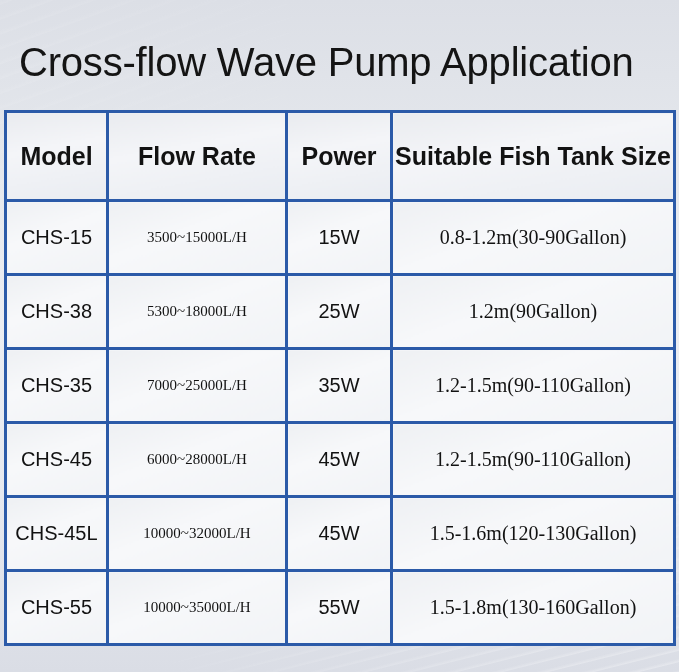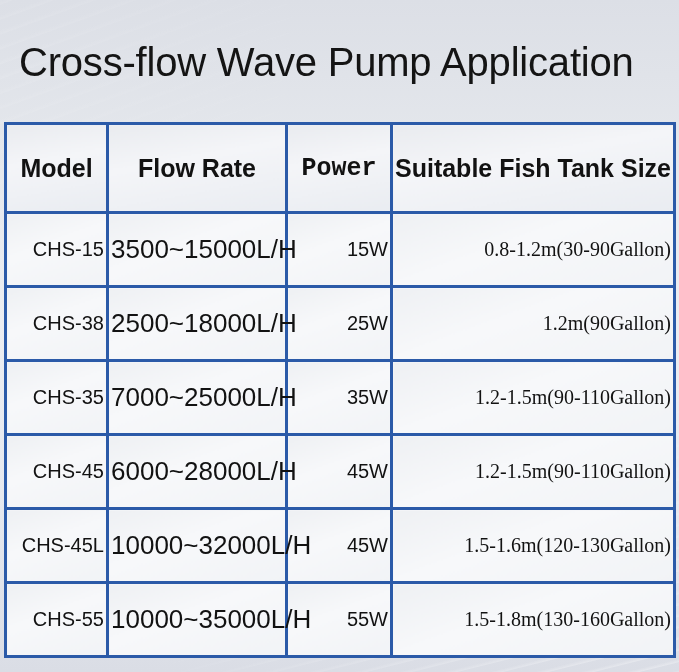--- a/index.html
+++ b/index.html
@@ -81,21 +81,20 @@
   #spec-table {
     position: absolute;
     left: 4px;
     top: 110px;
     width: 669px;
     height: 514px;
     border-collapse: collapse;
     table-layout: fixed;
     border: 3px solid #4d7c0f;
     background: #f4f6f8;
-    margin-top: 12px;
   }
   #spec-table td, #spec-table th {
     border: 3px solid #2b5aa8;
     text-align: center;
     vertical-align: middle;
     color: #121212;
     padding: 0 2px;
     background: linear-gradient(160deg, #eef0f3 0%, #f7f8fa 42%, #f1f3f6 100%);
   }
 
@@ -107,32 +106,31 @@
 
   
   #spec-table thead th {
     height: 86px;
     font-weight: bold;
     font-size: 25px;
     background: linear-gradient(170deg, #e9ebef 0%, #f4f5f8 40%, #e9ecf1 100%);
   }
   #spec-table thead th.h-model { font-size: 25px; }
   #spec-table thead th.h-flow  { font-size: 25px; }
-  #spec-table thead th.h-power { font-size: 25px; font-family: Liberation Mono, monospace; }
+  #spec-table thead th.h-power { font-size: 25px; }
   #spec-table thead th.h-tank  { font-size: 25px; text-align: center; }
 
   
   #spec-table tbody td {
     height: 71px;
     font-size: 20px;
     font-weight: 400;
-    text-align: right;
   }
   #spec-table tbody td.d-model { font-size: 20px; }
-  #spec-table tbody td.d-flow  { font-size: 26px; }
+  #spec-table tbody td.d-flow  { font-size: 15px; font-family: Liberation Serif, serif; }
   #spec-table tbody td.d-power { font-size: 20px; }
   #spec-table tbody td.d-tank  { font-size: 20px; font-family: Liberation Serif, serif; }
 </style>
 </head>
 <body>
 
 <div id="page-bg"></div>
 
 <div id="content">
 
@@ -155,21 +153,21 @@
     </thead>
     <tbody>
       <tr>
         <td class="d-model">CHS-15</td>
         <td class="d-flow">3500~15000L/H</td>
         <td class="d-power">15W</td>
         <td class="d-tank">0.8-1.2m(30-90Gallon)</td>
       </tr>
       <tr>
         <td class="d-model">CHS-38</td>
-        <td class="d-flow">2500~18000L/H</td>
+        <td class="d-flow">5300~18000L/H</td>
         <td class="d-power">25W</td>
         <td class="d-tank">1.2m(90Gallon)</td>
       </tr>
       <tr>
         <td class="d-model">CHS-35</td>
         <td class="d-flow">7000~25000L/H</td>
         <td class="d-power">35W</td>
         <td class="d-tank">1.2-1.5m(90-110Gallon)</td>
       </tr>
       <tr>

